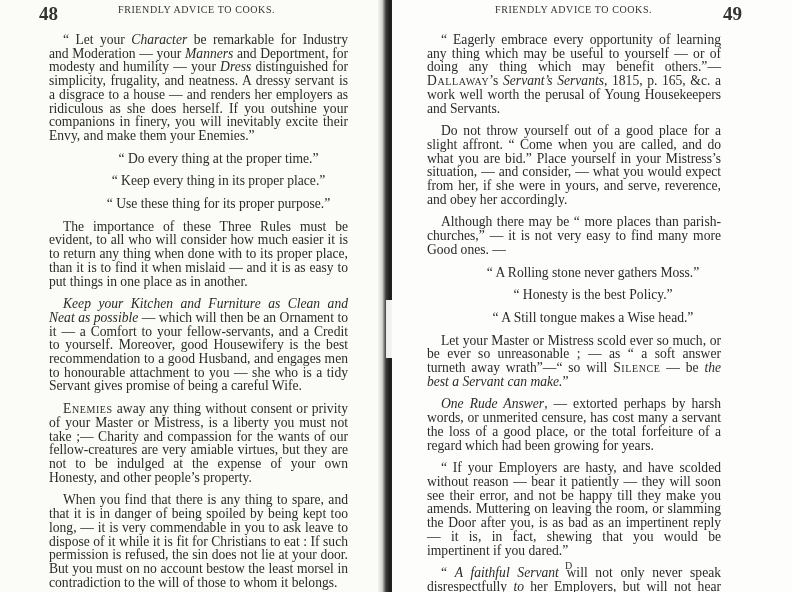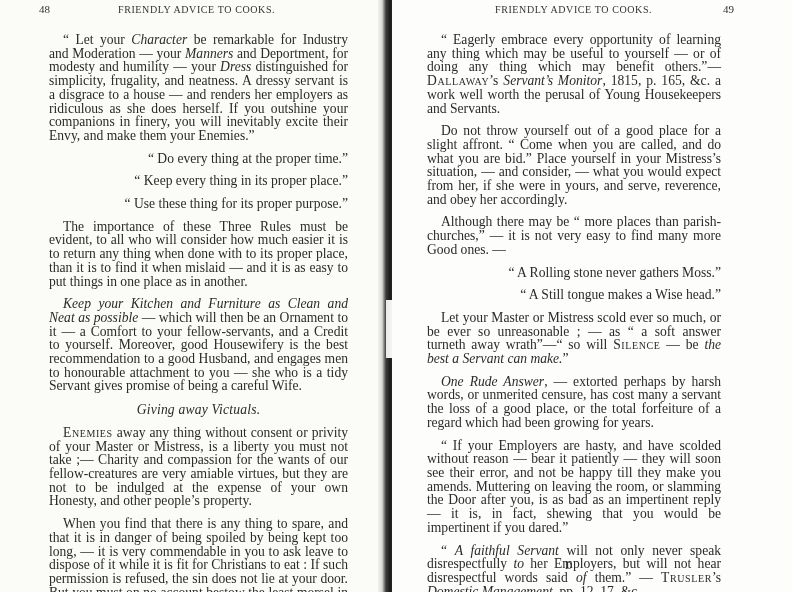--- a/index.html
+++ b/index.html
@@ -22,34 +22,34 @@
     background: linear-gradient(to right, #f2f2ef 0px, #d9d9d6 4px, #3a3a3a 8px, #1a1a1a 12px, #2c2c2c 15px, #8a8a88 18px, #ecece9 22px);
   }
   .gutter-gap {
     position: absolute; left: 386px; width: 8px; top: 300px; height: 58px;
     background: linear-gradient(to right, #eaeae7, #f8f8f6);
   }
   .running-head {
     position: absolute; top: 4px; font-size: 10px; letter-spacing: 0.6px;
     text-transform: uppercase; color: #333;
   }
-  .folio { position: absolute; top: 3px; font-size: 11px; color: #333; }
+  .folio { position: absolute; top: 3px; font-size: 19px; color: #333; font-weight: bold; }
   .page-left .folio { left: 39px; }
   .page-left .running-head { left: 118px; }
   .page-right .folio { left: 331px; }
   .page-right .running-head { left: 103px; }
   .text-block {
     position: absolute; top: 24px;
     font-size: 13.6px; line-height: 13.7px;
     text-align: justify;
   }
   .page-left .text-block { left: 40px; width: 317px; }
   .page-right .text-block { left: 26px; width: 312px; }
   .text-block p { margin: 9px; text-indent: 14px; }
-  .text-block p.maxim { text-indent: 0; padding-left: 40px; text-align: right; }
+  .text-block p.maxim { text-indent: 0; padding-left: 40px; text-align: center; }
   .page-right .text-block p.maxim { padding-left: 38px; }
   .text-block h3 {
     margin: 10px 0 6px 0; font-weight: normal; font-style: italic;
     font-size: 13.6px; text-align: center; letter-spacing: 0.2px;
   }
   .sc { font-variant: small-caps; letter-spacing: 0.6px; }
   i { font-style: italic; }
   .signature {
     position: absolute; top: 560px; left: 173px; font-size: 10px; color: #333;
   }
@@ -63,38 +63,38 @@
     <span class="folio">48</span>
     <span class="running-head">FRIENDLY ADVICE TO COOKS.</span>
 
     <div class="text-block">
       <p><span>“ Let your </span><i>Character</i><span> be remarkable for Industry and Moderation — your </span><i>Manners</i><span> and Deportment, for modesty and humility — your </span><i>Dress</i><span> distinguished for simplicity, frugality, and neatness.  A dressy servant is a disgrace to a house — and renders her employers as ridiculous as she does herself.  If you outshine your companions in finery, you will inevitably excite their Envy, and make them your Enemies.”</span></p>
       <p class="maxim">“ Do every thing at the proper time.”</p>
       <p class="maxim">“ Keep every thing in its proper place.”</p>
       <p class="maxim">“ Use these thing for its proper purpose.”</p>
       <p>The importance of these Three Rules must be evident, to all who will consider how much easier it is to return any thing when done with to its proper place, than it is to find it when mislaid — and it is as easy to put things in one place as in another.</p>
       <p><i>Keep your Kitchen and Furniture as Clean and Neat as possible</i><span> — which will then be an Ornament to it — a Comfort to your fellow-servants, and a Credit to yourself. Moreover, good Housewifery is the best recommendation to a good Husband, and engages men to honourable attachment to you — she who is a tidy Servant gives promise of being a careful Wife.</span></p>
-      <h3>Giving away Victuals.</h3>
       <p><span class="sc">Enemies</span><span> away any thing without consent or privity of your Master or Mistress, is a liberty you must not take ;— Charity and compassion for the wants of our fellow-creatures are very amiable virtues, but they are not to be indulged at the expense of your own Honesty, and other people’s property.</span></p>
       <p>When you find that there is any thing to spare, and that it is in danger of being spoiled by being kept too long, — it is very commendable in you to ask leave to dispose of it while it is fit for Christians to eat : If such permission is refused, the sin does not lie at your door.  But you must on no account bestow the least morsel in contradiction to the will of those to whom it belongs.</p>
     </div>
   </div>
 
   <div class="gutter"></div>
   <div class="gutter-gap"></div>
 
   <div class="page page-right">
     <span class="running-head">FRIENDLY ADVICE TO COOKS.</span>
     <span class="folio">49</span>
 
     <div class="text-block">
-      <p><span>“ Eagerly embrace every opportunity of learning any thing which may be useful to yourself — or of doing any thing which may benefit others.”—</span><span class="sc">Dallaway</span><span>’s </span><i>Servant’s Monitor</i><span>, 1815, p. 165, &amp;c. a work well worth the perusal of Young Housekeepers and Servants.</span></p>
+      <p><span>“ Eagerly embrace every opportunity of learning any thing which may be useful to yourself — or of doing any thing which may benefit others.”—</span><span class="sc">Dallaway</span><span>’s </span><i>Servant’s Servants</i><span>, 1815, p. 165, &amp;c. a work well worth the perusal of Young Housekeepers and Servants.</span></p>
       <p>Do not throw yourself out of a good place for a slight affront.  “ Come when you are called, and do what you are bid.”  Place yourself in your Mistress’s situation, — and consider, — what you would expect from her, if she were in yours, and serve, reverence, and obey her accordingly.</p>
       <p>Although there may be “ more places than parish-churches,” — it is not very easy to find many more Good ones. —</p>
       <p class="maxim">“ A Rolling stone never gathers Moss.”</p>
+      <p class="maxim">“ Honesty is the best Policy.”</p>
       <p class="maxim">“ A Still tongue makes a Wise head.”</p>
       <p><span>Let your Master or Mistress scold ever so much, or be ever so unreasonable ; — as “ a soft answer turneth away wrath”—“ so will </span><span class="sc">Silence</span><span> — be </span><i>the best a Servant can make.</i><span>”</span></p>
       <p><i>One Rude Answer</i><span>, — extorted perhaps by harsh words, or unmerited censure, has cost many a servant the loss of a good place, or the total forfeiture of a regard which had been growing for years.</span></p>
       <p>“ If your Employers are hasty, and have scolded without reason — bear it patiently — they will soon see their error, and not be happy till they make you amends. Muttering on leaving the room, or slamming the Door after you, is as bad as an impertinent reply — it is, in fact, shewing that you would be impertinent if you dared.”</p>
       <p><span>“ </span><i>A faithful Servant</i><span> will not only never speak disrespectfully </span><i>to</i><span> her Employers, but will not hear disrespectful words said </span><i>of</i><span> them.” — </span><span class="sc">Trusler</span><span>’s </span><i>Domestic Management</i><span>, pp. 12, 17, &amp;c.</span></p>
       <p><i>Apply direct to your Employers, and beg of them to</i></p>
     </div>
 
     <span class="signature">D</span>
   </div>

